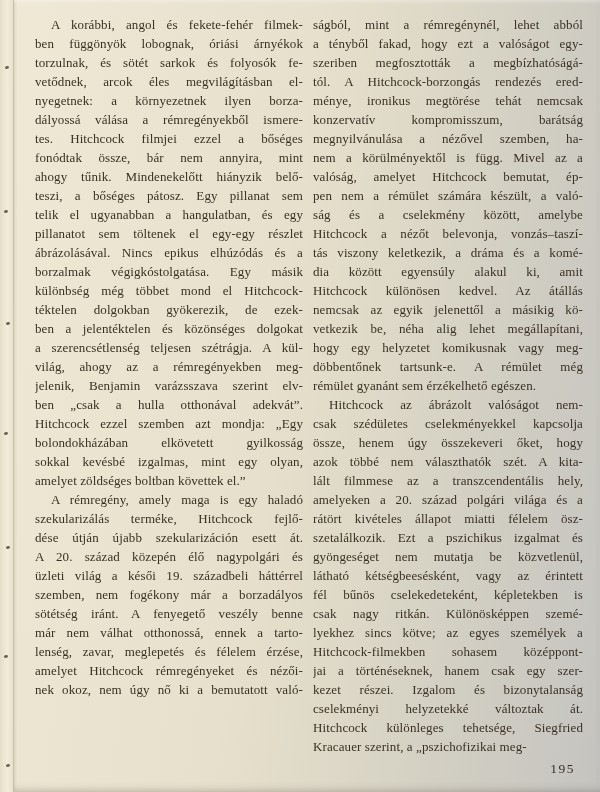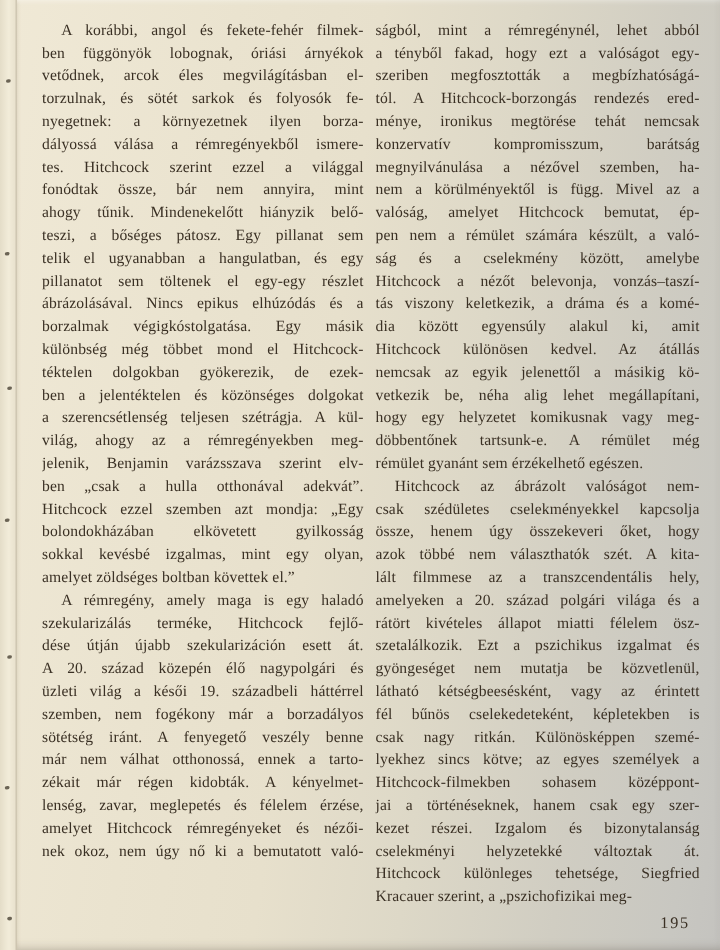--- a/index.html
+++ b/index.html
@@ -87,25 +87,25 @@
     <span class="speck" style="left:4px; top:432px;"></span>
     <span class="speck" style="left:6px; top:546px;"></span>
     <span class="speck" style="left:4px; top:655px;"></span>
     <span class="speck" style="left:6px; top:764px;"></span>
   </div>
 
   <div class="text-block">
     <div class="column column-left">
         <div class="line indent">A korábbi, angol és fekete-fehér filmek-</div>
         <div class="line">ben függönyök lobognak, óriási árnyékok</div>
+        <div class="line">torzulnak, és sötét sarkok és folyosók fe-</div>
         <div class="line">vetődnek, arcok éles megvilágításban el-</div>
-        <div class="line">torzulnak, és sötét sarkok és folyosók fe-</div>
         <div class="line">nyegetnek: a környezetnek ilyen borza-</div>
         <div class="line">dályossá válása a rémregényekből ismere-</div>
-        <div class="line">tes. Hitchcock szerint ezzel a világgal</div>
+        <div class="line">tes. Hitchcock filmjei ezzel a bőséges</div>
         <div class="line">fonódtak össze, bár nem annyira, mint</div>
         <div class="line">ahogy tűnik. Mindenekelőtt hiányzik belő-</div>
         <div class="line">teszi, a bőséges pátosz. Egy pillanat sem</div>
         <div class="line">telik el ugyanabban a hangulatban, és egy</div>
         <div class="line">pillanatot sem töltenek el egy-egy részlet</div>
         <div class="line">ábrázolásával. Nincs epikus elhúzódás és a</div>
         <div class="line">borzalmak végigkóstolgatása. Egy másik</div>
         <div class="line">különbség még többet mond el Hitchcock-</div>
         <div class="line">téktelen dolgokban gyökerezik, de ezek-</div>
         <div class="line">ben a jelentéktelen és közönséges dolgokat</div>
@@ -118,21 +118,20 @@
         <div class="line">sokkal kevésbé izgalmas, mint egy olyan,</div>
         <div class="line flush">amelyet zöldséges boltban követtek el.”</div>
         <div class="line indent">A rémregény, amely maga is egy haladó</div>
         <div class="line">szekularizálás terméke, Hitchcock fejlő-</div>
         <div class="line">dése útján újabb szekularizáción esett át.</div>
         <div class="line">A 20. század közepén élő nagypolgári és</div>
         <div class="line">üzleti világ a késői 19. századbeli háttérrel</div>
         <div class="line">szemben, nem fogékony már a borzadályos</div>
         <div class="line">sötétség iránt. A fenyegető veszély benne</div>
         <div class="line">már nem válhat otthonossá, ennek a tarto-</div>
-        <div class="line">zékait már régen kidobták. A kényelmet-</div>
         <div class="line">lenség, zavar, meglepetés és félelem érzése,</div>
         <div class="line">amelyet Hitchcock rémregényeket és nézői-</div>
         <div class="line">nek okoz, nem úgy nő ki a bemutatott való-</div>
       </div>
     <div class="column column-right">
         <div class="line">ságból, mint a rémregénynél, lehet abból</div>
         <div class="line">a tényből fakad, hogy ezt a valóságot egy-</div>
         <div class="line">szeriben megfosztották a megbízhatóságá-</div>
         <div class="line">tól. A Hitchcock-borzongás rendezés ered-</div>
         <div class="line">ménye, ironikus megtörése tehát nemcsak</div>

